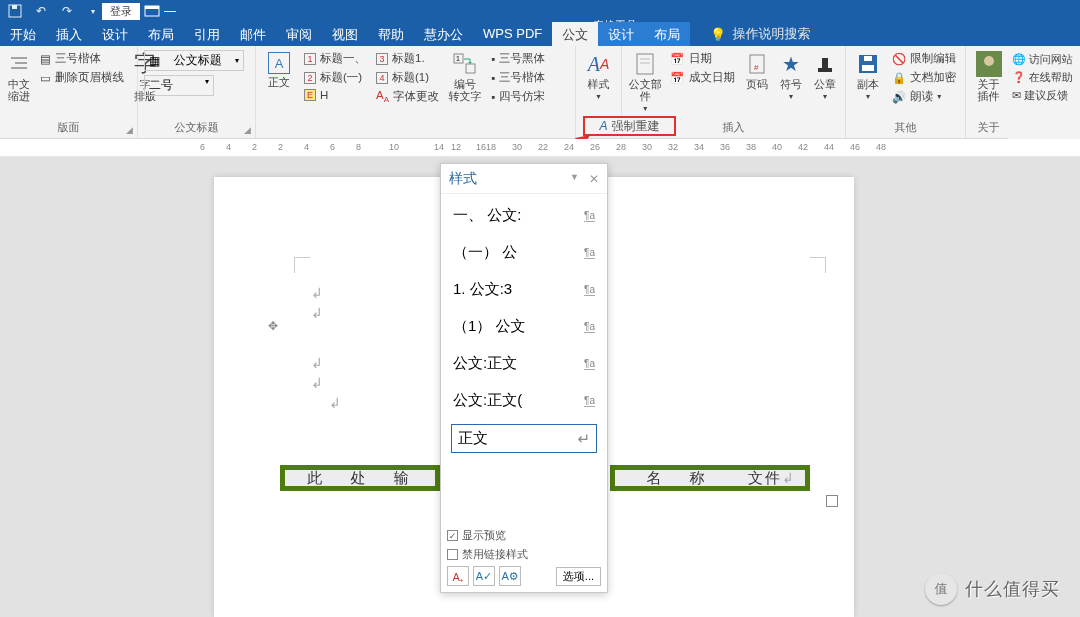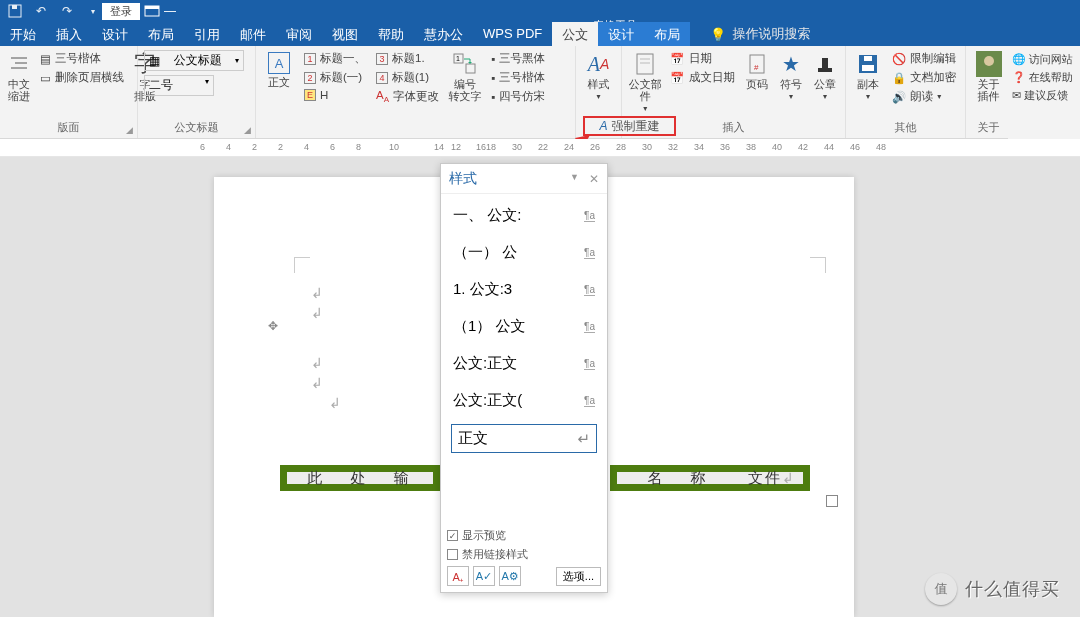--- a/index.html
+++ b/index.html
@@ -37,21 +37,21 @@
 .ruler { height: 18px; background: #fff; border-bottom: 1px solid #e6e6e6; position: relative; }
 .ruler-track { position: absolute; left: 200px; right: 30px; top: 1px; height: 14px; background: #fff; font-size: 9px; color: #888; }
 .ruler-track span { position: absolute; top: 2px; }
 
 .canvas { height: 460px; background: #e2e2e2; position: relative; }
 .page { position: absolute; left: 214px; top: 20px; width: 640px; height: 440px; background: #fff; box-shadow: 0 0 6px rgba(0,0,0,.15); }
 .crop { position: absolute; width: 16px; height: 16px; border-color: #ccc; }
 .crop.tl { border-left: 1px solid #ccc; border-top: 1px solid #ccc; }
 .crop.tr { border-right: 1px solid #ccc; border-top: 1px solid #ccc; }
 .table-row1 { position: absolute; left: 280px; top: 308px; width: 570px; height: 26px; display: flex; font-family: SimSun, serif; font-size: 15px; color: #333; }
-.table-row1 .cell { border: 7px solid #4d7c0f; height: 26px; display: flex; align-items: center; justify-content: center; letter-spacing: 12px; padding-left: 8px; background: #ededed; }
+.table-row1 .cell { border: 5px solid #4d7c0f; height: 26px; display: flex; align-items: center; justify-content: center; letter-spacing: 12px; padding-left: 8px; background: #ededed; }
 .para-mark { font-family: serif; color: #aaa; font-size: 14px; }
 
 .style-pane { position: absolute; left: 440px; top: 163px; width: 168px; height: 430px; background: #fff; border: 1px solid #c8c8c8; box-shadow: 0 2px 8px rgba(0,0,0,.2); z-index: 20; }
 .sp-head { height: 30px; display: flex; align-items: center; justify-content: space-between; padding: 0 8px; color: #666; border-bottom: 1px solid #eee; }
 .sp-head .ttl { color: #2a6aa8; font-size: 14px; }
 .sp-head .ctrls { display: flex; gap: 10px; color: #999; }
 .sp-list { padding: 8px 10px; display: flex; flex-direction: column; gap: 10px; }
 .sp-item { display: flex; justify-content: space-between; align-items: center; font-family: SimSun, serif; font-size: 15px; padding: 4px 2px; }
 .sp-item.sel { border: 1.5px solid #2a6aa8; padding: 4px 6px; }
 .sp-item .tag { font-size: 10px; color: #888; border-bottom: 1px solid #aaa; }

